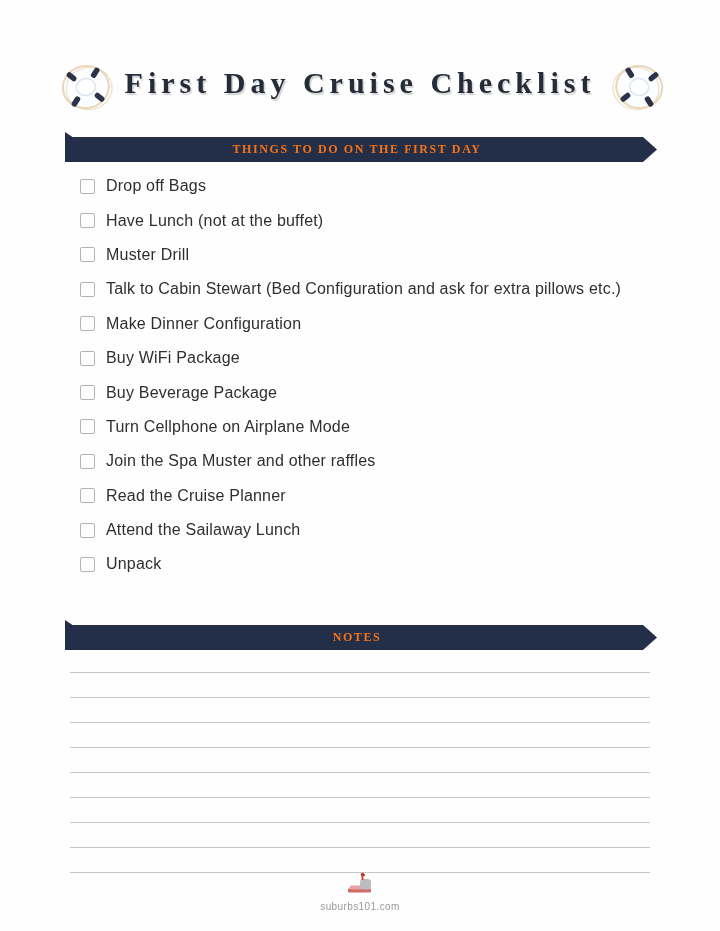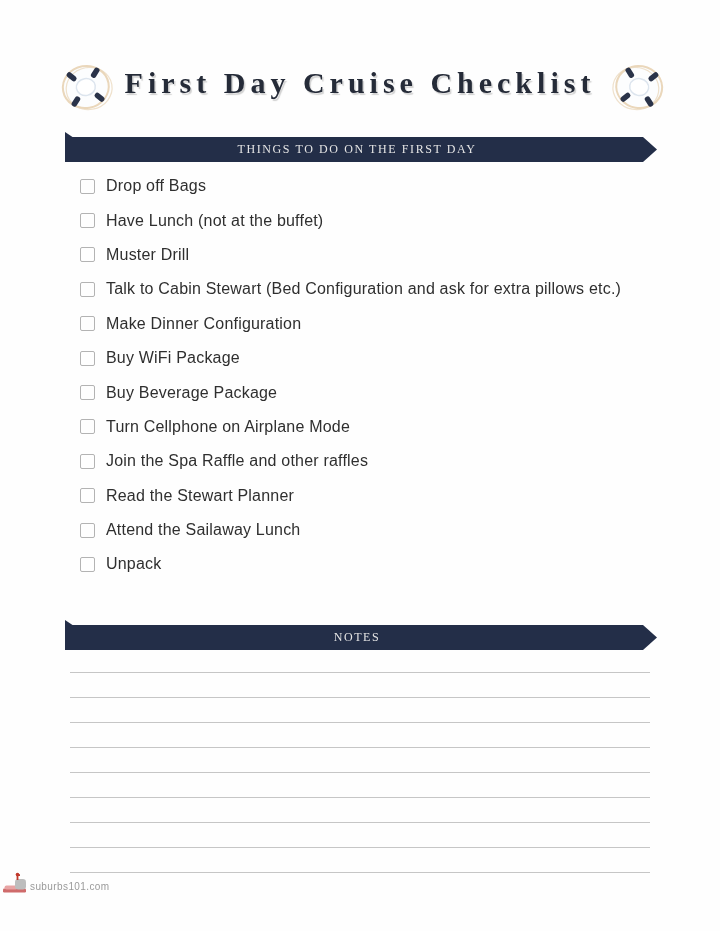--- a/index.html
+++ b/index.html
@@ -32,23 +32,23 @@
   .ribbon.todo  { top:137px; }
   .ribbon.notes { top:625px; }
   .ribbon-tab {
     position:absolute; left:65px; width:9px; height:6px;
     background:#232e48;
     clip-path: polygon(0 0, 100% 100%, 0 100%);
   }
   .ribbon-tab.todo  { top:132px; }
   .ribbon-tab.notes { top:620px; }
   .ribbon-label {
-    color:#e5e5e5;
+    color:#f97316;
     font-family:"Liberation Serif", serif;
-    font-size:12px; font-weight:400; letter-spacing:1.6px;
+    font-size:12px; font-weight:700; letter-spacing:1.6px;
     transform:translateX(-4px);
   }
 
   
   .checklist {
     position:absolute; left:80px; top:169px; width:600px;
     list-style:none; margin:0; padding:0;
   }
   .check-row { display:flex; align-items:center; height:34.4px; }
   .checkbox {
@@ -59,21 +59,21 @@
     font-size:16px; color:#2f2f2f; letter-spacing:0.2px; white-space:nowrap;
   }
 
   
   .notes-lines { position:absolute; left:70px; top:648px; width:580px; }
   .note-line { height:24px; border-bottom:1.4px solid #c6c6c6; }
 
   
   .footer {
     position:absolute; left:0; top:872px; width:100%;
-    display:flex; flex-direction:row; align-items:center;
+    display:flex; flex-direction:column; align-items:center;
   }
   .footer-site {
     margin-top:1px; font-size:10px; color:#9a9a9a; letter-spacing:0.4px;
   }
 </style>
 </head>
 <body>
 
 <div class="page">
 
@@ -149,26 +149,26 @@
       <span class="check-label">Buy Beverage Package</span>
     </li>
 
     <li class="check-row">
       <span class="checkbox" role="checkbox" aria-checked="false"></span>
       <span class="check-label">Turn Cellphone on Airplane Mode</span>
     </li>
 
     <li class="check-row">
       <span class="checkbox" role="checkbox" aria-checked="false"></span>
-      <span class="check-label">Join the Spa Raffle and other raffles</span>
-    </li>
-
-    <li class="check-row">
-      <span class="checkbox" role="checkbox" aria-checked="false"></span>
-      <span class="check-label">Read the Stewart Planner</span>
+      <span class="check-label">Join the Spa Muster and other raffles</span>
+    </li>
+
+    <li class="check-row">
+      <span class="checkbox" role="checkbox" aria-checked="false"></span>
+      <span class="check-label">Read the Cruise Planner</span>
     </li>
 
     <li class="check-row">
       <span class="checkbox" role="checkbox" aria-checked="false"></span>
       <span class="check-label">Attend the Sailaway Lunch</span>
     </li>
 
     <li class="check-row">
       <span class="checkbox" role="checkbox" aria-checked="false"></span>
       <span class="check-label">Unpack</span>

